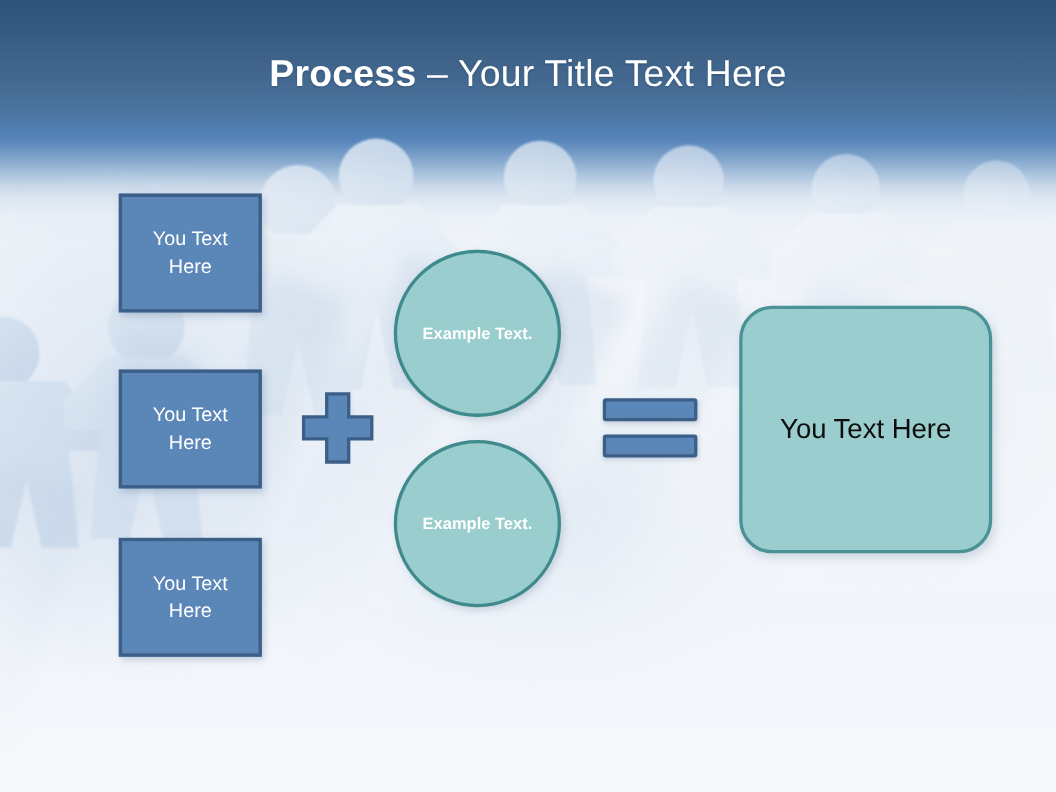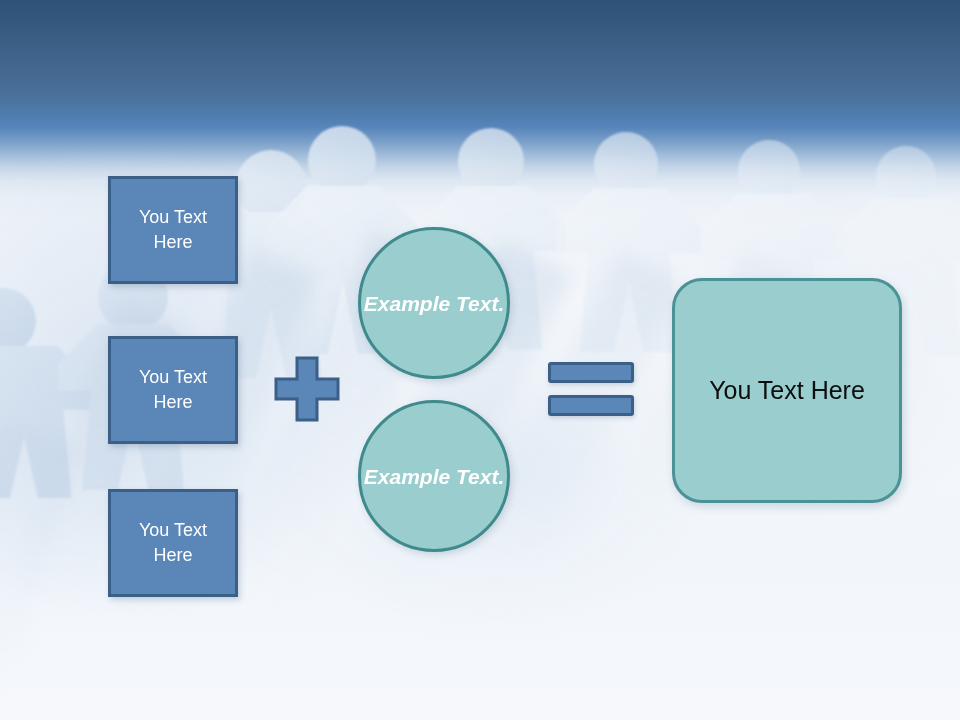--- a/index.html
+++ b/index.html
@@ -189,23 +189,22 @@
     background: #9acdcd;
     border: 3px solid #3f8a8c;
     box-sizing: border-box;
     display: flex;
     align-items: center;
     justify-content: center;
     box-shadow: 2px 3px 7px rgba(95,125,150,0.25);
   }
   .teal-circle-label {
     color: #ffffff;
-    font-size: 21px;
+    font-size: 15px;
     font-weight: bold;
-    font-style: italic;
     line-height: 21px;
     text-align: center;
   }
 
   #circle-1 { left: 358px; top: 227px; }
   #circle-2 { left: 358px; top: 400px; }
 
   
 
   .equals-op {
@@ -334,20 +333,25 @@
     <div class="streak" style="left:500px; top:240px; width:80px; height:380px; transform: rotate(26deg);"></div>
     <div class="streak" style="left:620px; top:250px; width:72px; height:340px; transform: rotate(27deg); opacity:0.7;"></div>
     <div class="streak" style="left:744px; top:250px; width:66px; height:300px; transform: rotate(28deg); opacity:0.5;"></div>
     <div class="streak" style="left:0px;   top:420px; width:90px; height:260px; transform: rotate(18deg); opacity:0.8;"></div>
   </div>
 
   <div class="bg-wash-left"></div>
   <div class="bg-wash-center"></div>
   <div class="bg-wash-right"></div>
 
+  <div class="title-bar">
+    <div class="slide-title">
+      <span class="t-strong">Process</span><span class="t-rest"> – Your Title Text Here</span>
+    </div>
+  </div>
 
   <div id="box-1" class="blue-box">
     <span class="blue-box-label">You Text Here</span>
   </div>
 
   <div id="box-2" class="blue-box">
     <span class="blue-box-label">You Text Here</span>
   </div>
 
   <div id="box-3" class="blue-box">

